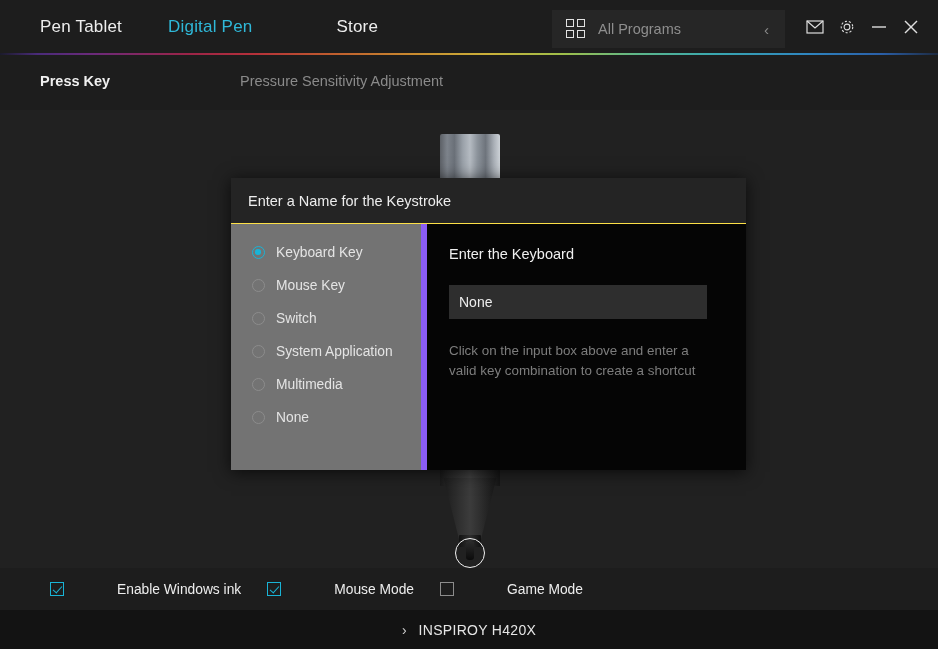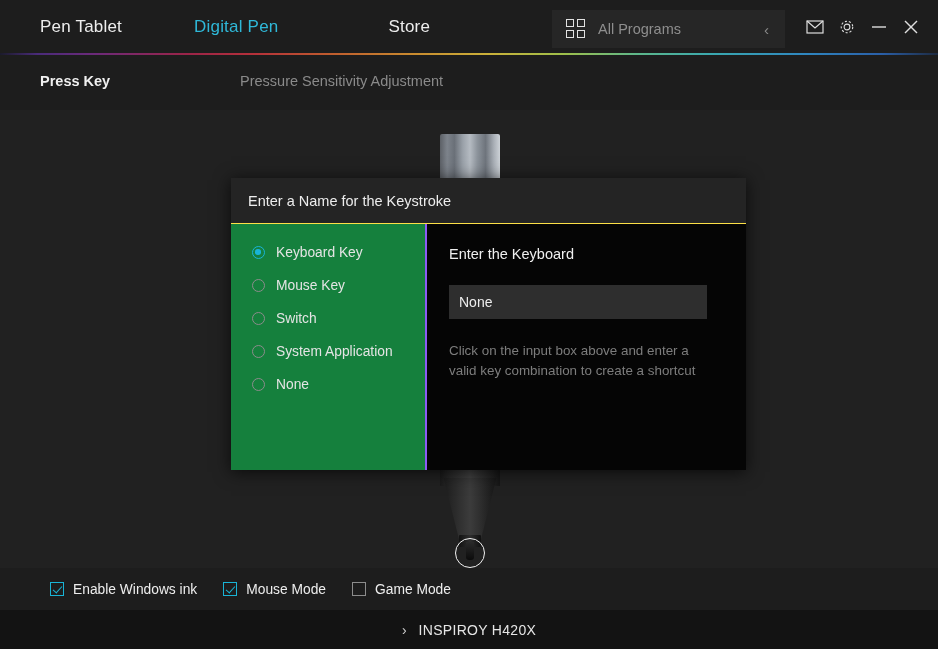--- a/index.html
+++ b/index.html
@@ -27,21 +27,20 @@
     height: 53px;
     background: #1d1d1d;
     display: flex;
     align-items: center;
   }
   .nav-tabs {
     display: flex;
     align-items: center;
     height: 53px;
     margin-left: 40px;
-    gap: 26px;
   }
   .nav-tab {
     font-size: 17px;
     color: #ededed;
     letter-spacing: .2px;
     cursor: pointer;
     white-space: nowrap;
   }
   .nav-tab.nt-0 { margin-right: 46px; }
   .nav-tab.nt-1 { margin-right: 84px; color: #2fb8d8; }
@@ -222,22 +221,22 @@
     margin-left: 17px;
     font-size: 14.5px;
     color: #ededed;
   }
   .dialog-body {
     display: flex;
     height: 246px;
   }
   .dialog-left {
     width: 196px;
-    background: #15803d;
-    border-right: 2px solid #8b5cf6;
+    background: #737373;
+    border-right: 6px solid #8b5cf6;
     padding-top: 12px;
     box-sizing: border-box;
   }
   .radio-row {
     display: flex;
     align-items: center;
     height: 33px;
     padding-left: 21px;
     cursor: pointer;
   }
@@ -307,20 +306,21 @@
     left: 0; top: 568px;
     width: 938px; height: 42px;
     background: #1d1d1d;
     display: flex;
     align-items: center;
   }
   .checkitem {
     display: flex;
     align-items: center;
     cursor: pointer;
+    gap: 44px;
   }
   .checkitem.c0 { margin-left: 50px; }
   .checkitem.c1 { margin-left: 26px; }
   .checkitem.c2 { margin-left: 26px; }
   .cbox {
     width: 14px; height: 14px;
     border: 1.5px solid #8c8c8c;
     box-sizing: border-box;
     position: relative;
     flex: 0 0 auto;
@@ -470,20 +470,24 @@
           <span class="radio"></span>
           <span class="radio-label">Switch</span>
         </div>
 
 
         <div class="radio-row">
           <span class="radio"></span>
           <span class="radio-label">System Application</span>
         </div>
 
+        <div class="radio-row">
+          <span class="radio"></span>
+          <span class="radio-label">Multimedia</span>
+        </div>
 
         <div class="radio-row">
           <span class="radio"></span>
           <span class="radio-label">None</span>
         </div>
 
       </div>
 
       <div class="dialog-right">
         <div class="right-heading">Enter the Keyboard</div>

